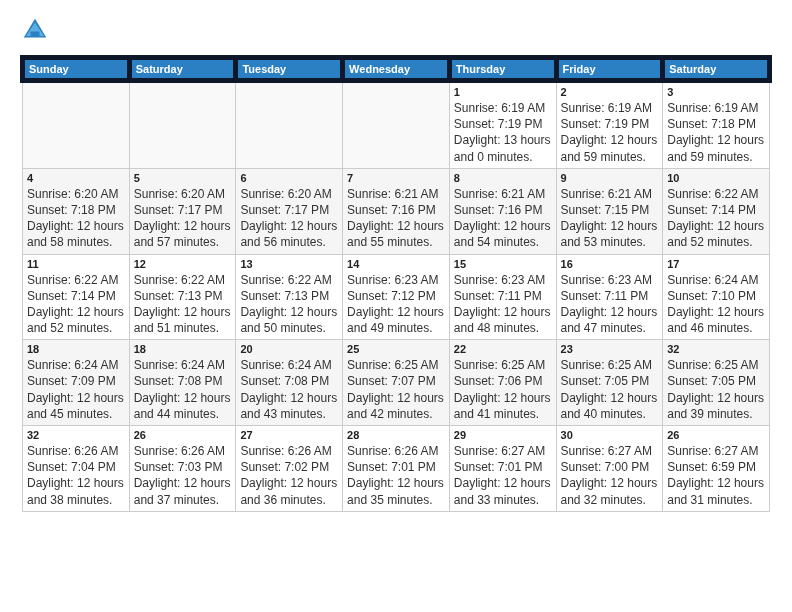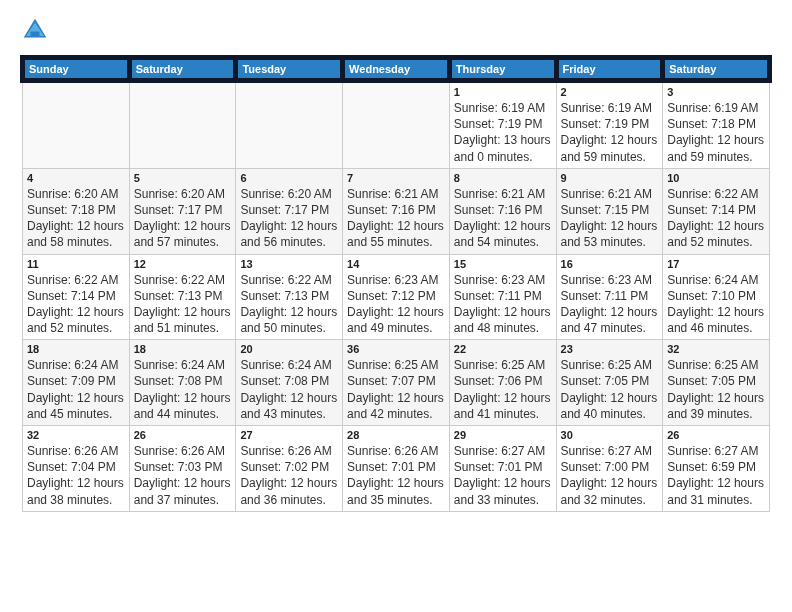--- a/index.html
+++ b/index.html
@@ -213,21 +213,21 @@
           </td>
           <td>
             <div class="day-num">18</div>
             <div class="day-info">Sunrise: 6:24 AM<br>Sunset: 7:08 PM<br>Daylight: 12 hours and 44 minutes.</div>
           </td>
           <td>
             <div class="day-num">20</div>
             <div class="day-info">Sunrise: 6:24 AM<br>Sunset: 7:08 PM<br>Daylight: 12 hours and 43 minutes.</div>
           </td>
           <td>
-            <div class="day-num">36</div>
+            <div class="day-num">25</div>
             <div class="day-info">Sunrise: 6:25 AM<br>Sunset: 7:07 PM<br>Daylight: 12 hours and 42 minutes.</div>
           </td>
           <td>
             <div class="day-num">22</div>
             <div class="day-info">Sunrise: 6:25 AM<br>Sunset: 7:06 PM<br>Daylight: 12 hours and 41 minutes.</div>
           </td>
           <td>
             <div class="day-num">23</div>
             <div class="day-info">Sunrise: 6:25 AM<br>Sunset: 7:05 PM<br>Daylight: 12 hours and 40 minutes.</div>
           </td>

